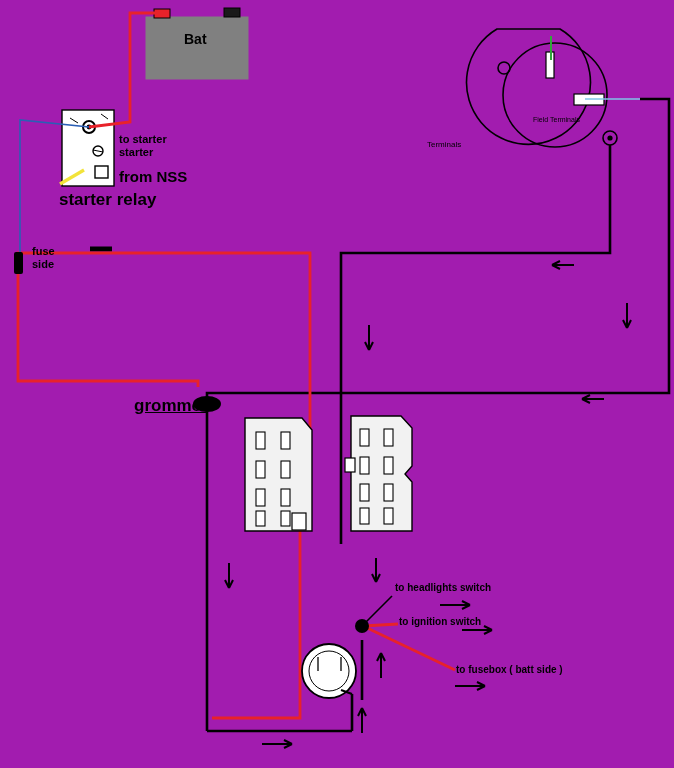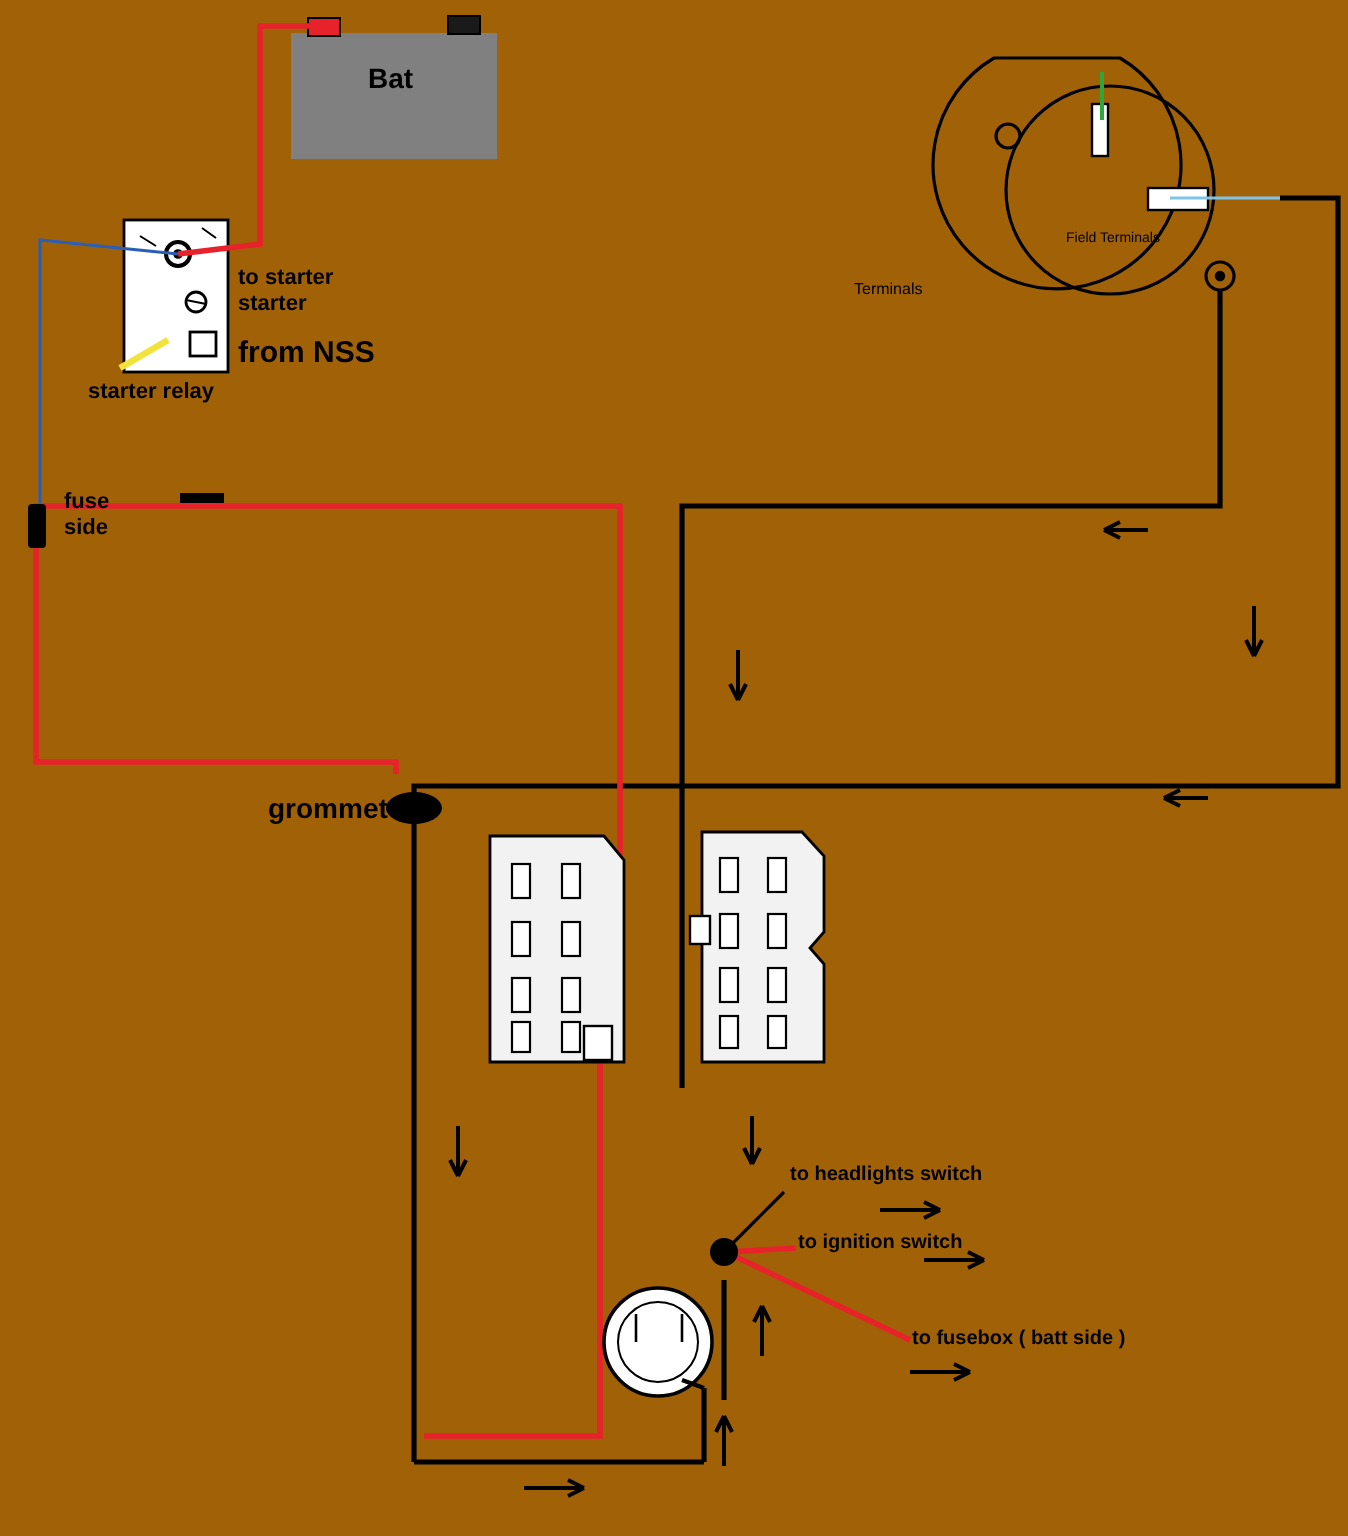--- a/index.html
+++ b/index.html
@@ -7,21 +7,21 @@
     padding: 0;
     background: #ffffff;
   }
   body {
     font-family: "Liberation Sans", sans-serif;
   }
   #canvas {
     position: relative;
     width: 674px;
     height: 768px;
-    background: #a16207;
+    background: #a21caf;
     overflow: hidden;
   }
   #diagram-svg {
     position: absolute;
     left: 0;
     top: 0;
     width: 674px;
     height: 768px;
   }
   .lbl {
@@ -216,27 +216,27 @@
   </svg>
 
   <div class="lbl lbl-bold" style="left:184px; top:31px; font-size:14px;">Bat</div>
 
   <div class="lbl lbl-bold" style="left:119px; top:133px; font-size:11px;">to starter</div>
 
   <div class="lbl lbl-bold" style="left:119px; top:146px; font-size:11px;">starter</div>
 
   <div class="lbl lbl-bold" style="left:119px; top:168px; font-size:15px;">from NSS</div>
 
-  <div class="lbl lbl-bold" style="left:44px; top:190px; font-size:11px;">starter relay</div>
+  <div class="lbl lbl-bold" style="left:59px; top:190px; font-size:17px;">starter relay</div>
 
   <div class="lbl lbl-bold" style="left:32px; top:245px; font-size:11px;">fuse</div>
 
   <div class="lbl lbl-bold" style="left:32px; top:258px; font-size:11px;">side</div>
 
-  <div class="lbl lbl-bold" style="left:134px; top:396px; font-size:14px;">grommet</div>
+  <div class="lbl lbl-bold" style="left:134px; top:396px; font-size:17px;text-decoration:underline;">grommet</div>
 
   <div class="lbl" style="left:427px; top:140px; font-size:8px;">Terminals</div>
 
   <div class="lbl" style="left:533px; top:116px; font-size:7px;">Field Terminals</div>
 
   <div class="lbl lbl-bold" style="left:395px; top:582px; font-size:10px;">to headlights switch</div>
 
   <div class="lbl lbl-bold" style="left:399px; top:616px; font-size:10px;">to ignition switch</div>
 
   <div class="lbl lbl-bold" style="left:456px; top:664px; font-size:10px;">to fusebox ( batt side )</div>

